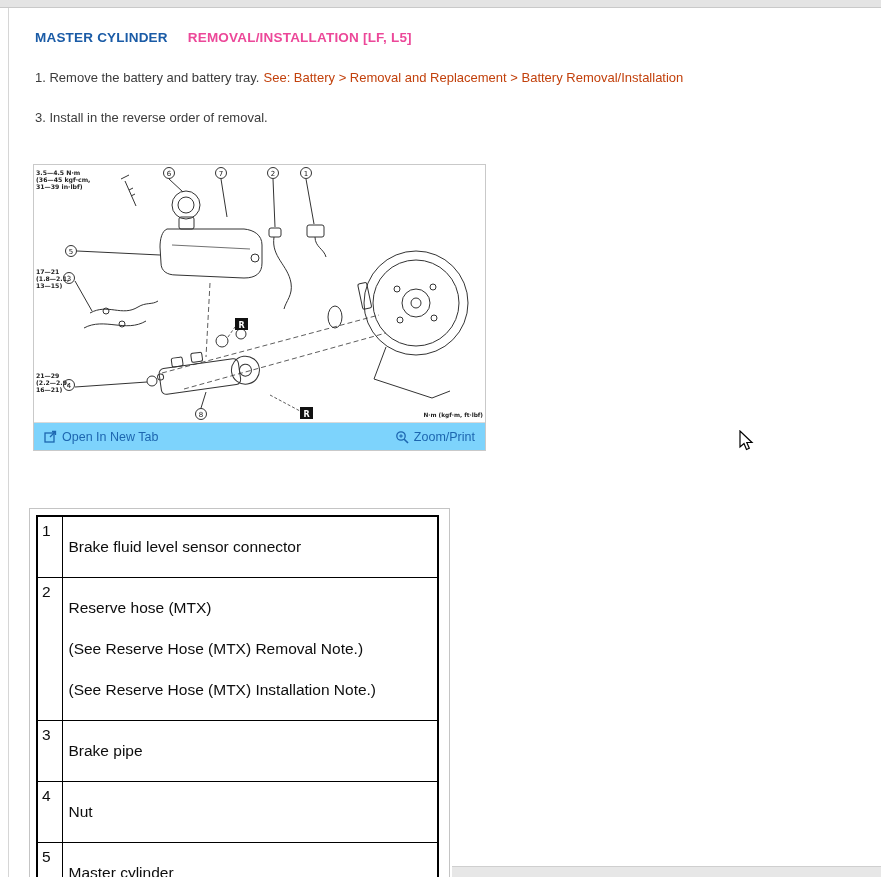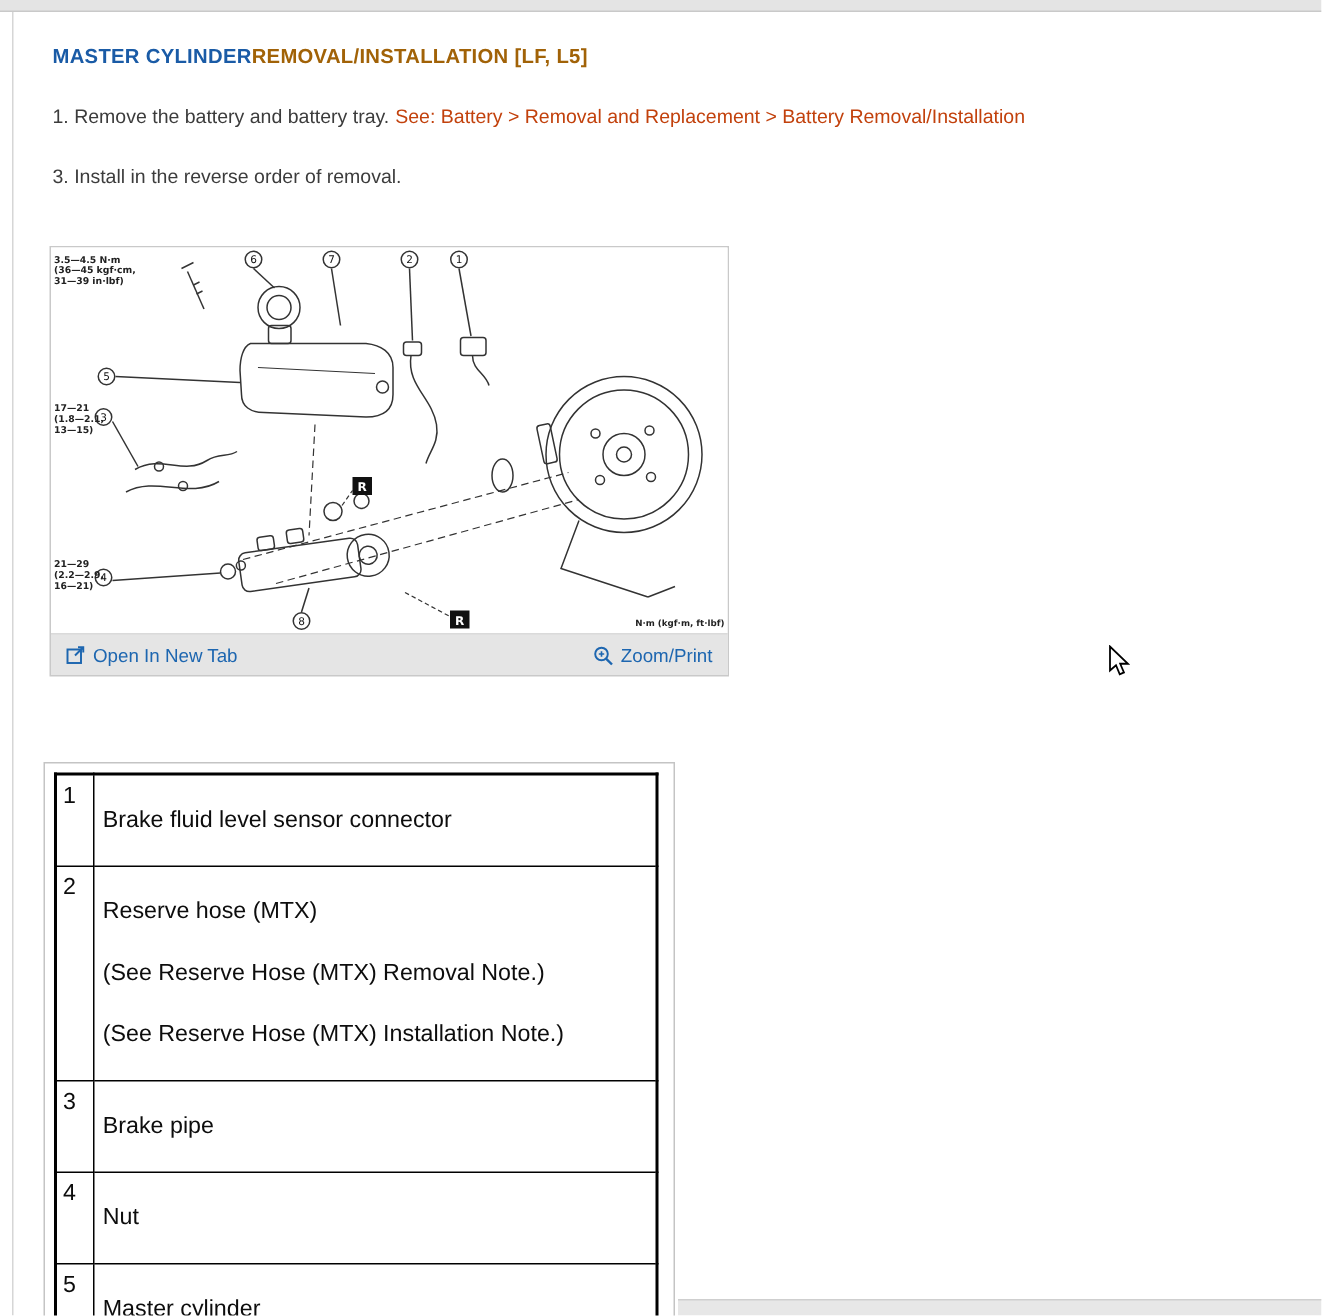--- a/index.html
+++ b/index.html
@@ -17,34 +17,34 @@
     background:#d6d6d6; z-index:6;
   }
   .bottom-strip {
     position:absolute; bottom:0; left:452px; right:0; height:11px;
     background:#e7e7e7; border-top:1px solid #cfcfcf; z-index:2;
   }
   .content { position:relative; z-index:3; padding:30px 0 0 35px; }
 
   h1.title { font-size:13.5px; font-weight:bold; letter-spacing:.2px; }
   .t-blue { color:#1a5ba6; }
-  .t-dark { color:#a16207; margin-left:0; }
+  .t-dark { color:#ec4899; margin-left:20px; }
 
   .step { font-size:13px; color:#3c3c3c; margin-top:23px; line-height:17px; }
   .step:first-of-type { margin-top:24px; }
   a.link { color:#c2410c; text-decoration:none; cursor:pointer; margin-left:4px; }
 
   .figure-box {
     width:453px; margin-top:38px; margin-left:-2px;
     border:1px solid #c9c9c9; background:#fff;
   }
   .figure-image { height:257px; position:relative; background:#fff; }
   .diagram text { font-family:"DejaVu Sans", sans-serif; }
   .figure-footer {
-    height:28px; border-top:1px solid #dadada; background:#e5e5e5;
+    height:28px; border-top:1px solid #dadada; background:#7dd3fc;
     display:flex; align-items:center; justify-content:space-between;
     padding:0 10px;
   }
   .footer-link {
     display:flex; align-items:center; gap:5px; font-size:12.5px;
     color:#1d66b0; cursor:pointer; text-decoration:none;
   }
 
   .table-wrap {
     margin-top:57px; margin-left:-6px; width:421px;

